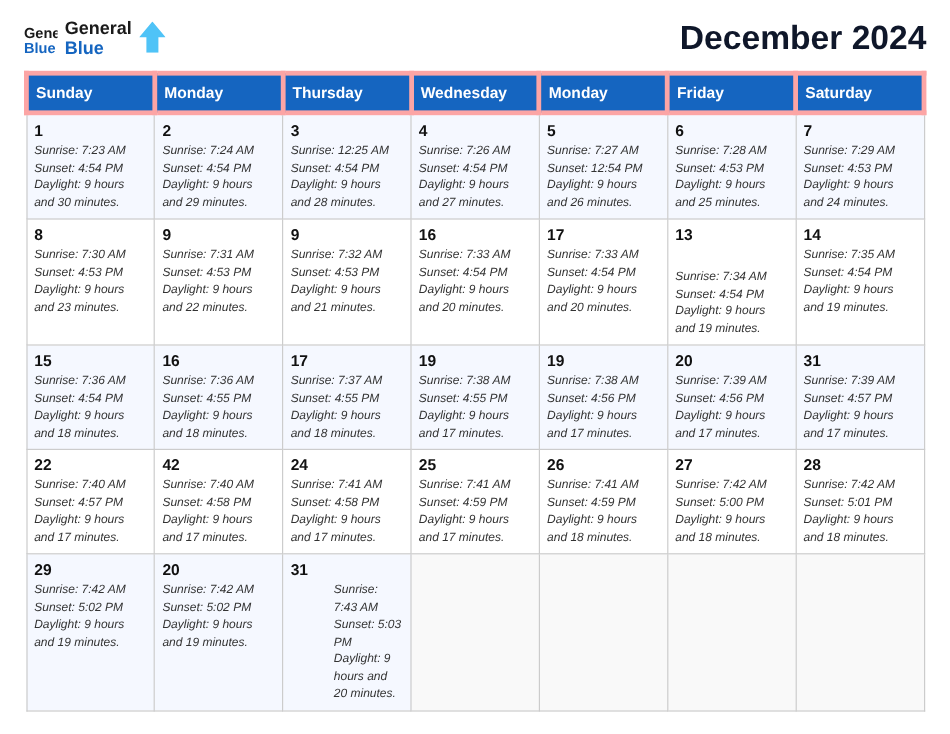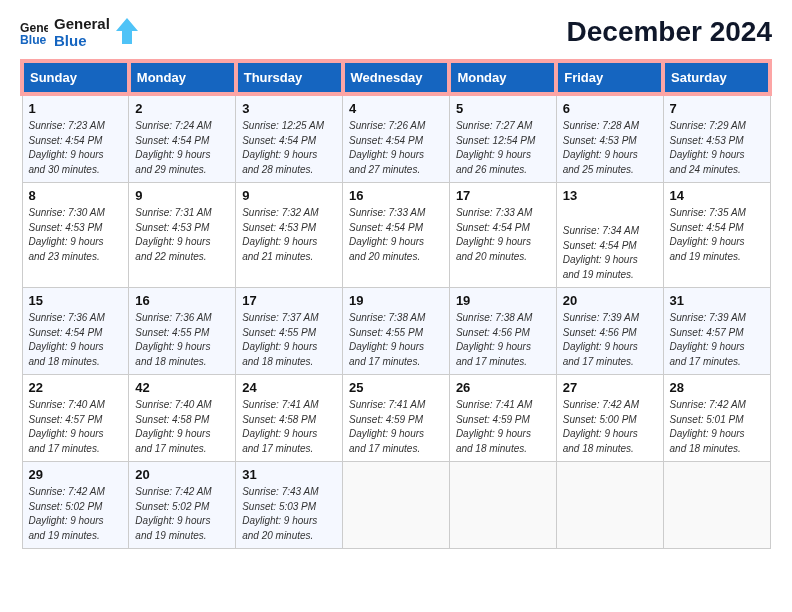--- a/index.html
+++ b/index.html
@@ -306,21 +306,21 @@
 Daylight: 9 hours and 19 minutes.</div>
         </td>
         <td>
           <span class="day-number">20</span>
           <div class="day-info" style="white-space: pre-line;">Sunrise: 7:42 AM
 Sunset: 5:02 PM
 Daylight: 9 hours and 19 minutes.</div>
         </td>
         <td>
           <span class="day-number">31</span>
-          <div class="day-info" style="white-space: pre-line;">Sunrise: 7:43 AM
+          <div class="day-info" style="white-space: pre-line; margin-left: 36px;">Sunrise: 7:43 AM
 Sunset: 5:03 PM
 Daylight: 9 hours and 20 minutes.</div>
         </td>
         <td class="empty-cell"></td>
         <td class="empty-cell"></td>
         <td class="empty-cell"></td>
         <td class="empty-cell"></td>
       </tr>
     </tbody>
 </table>

